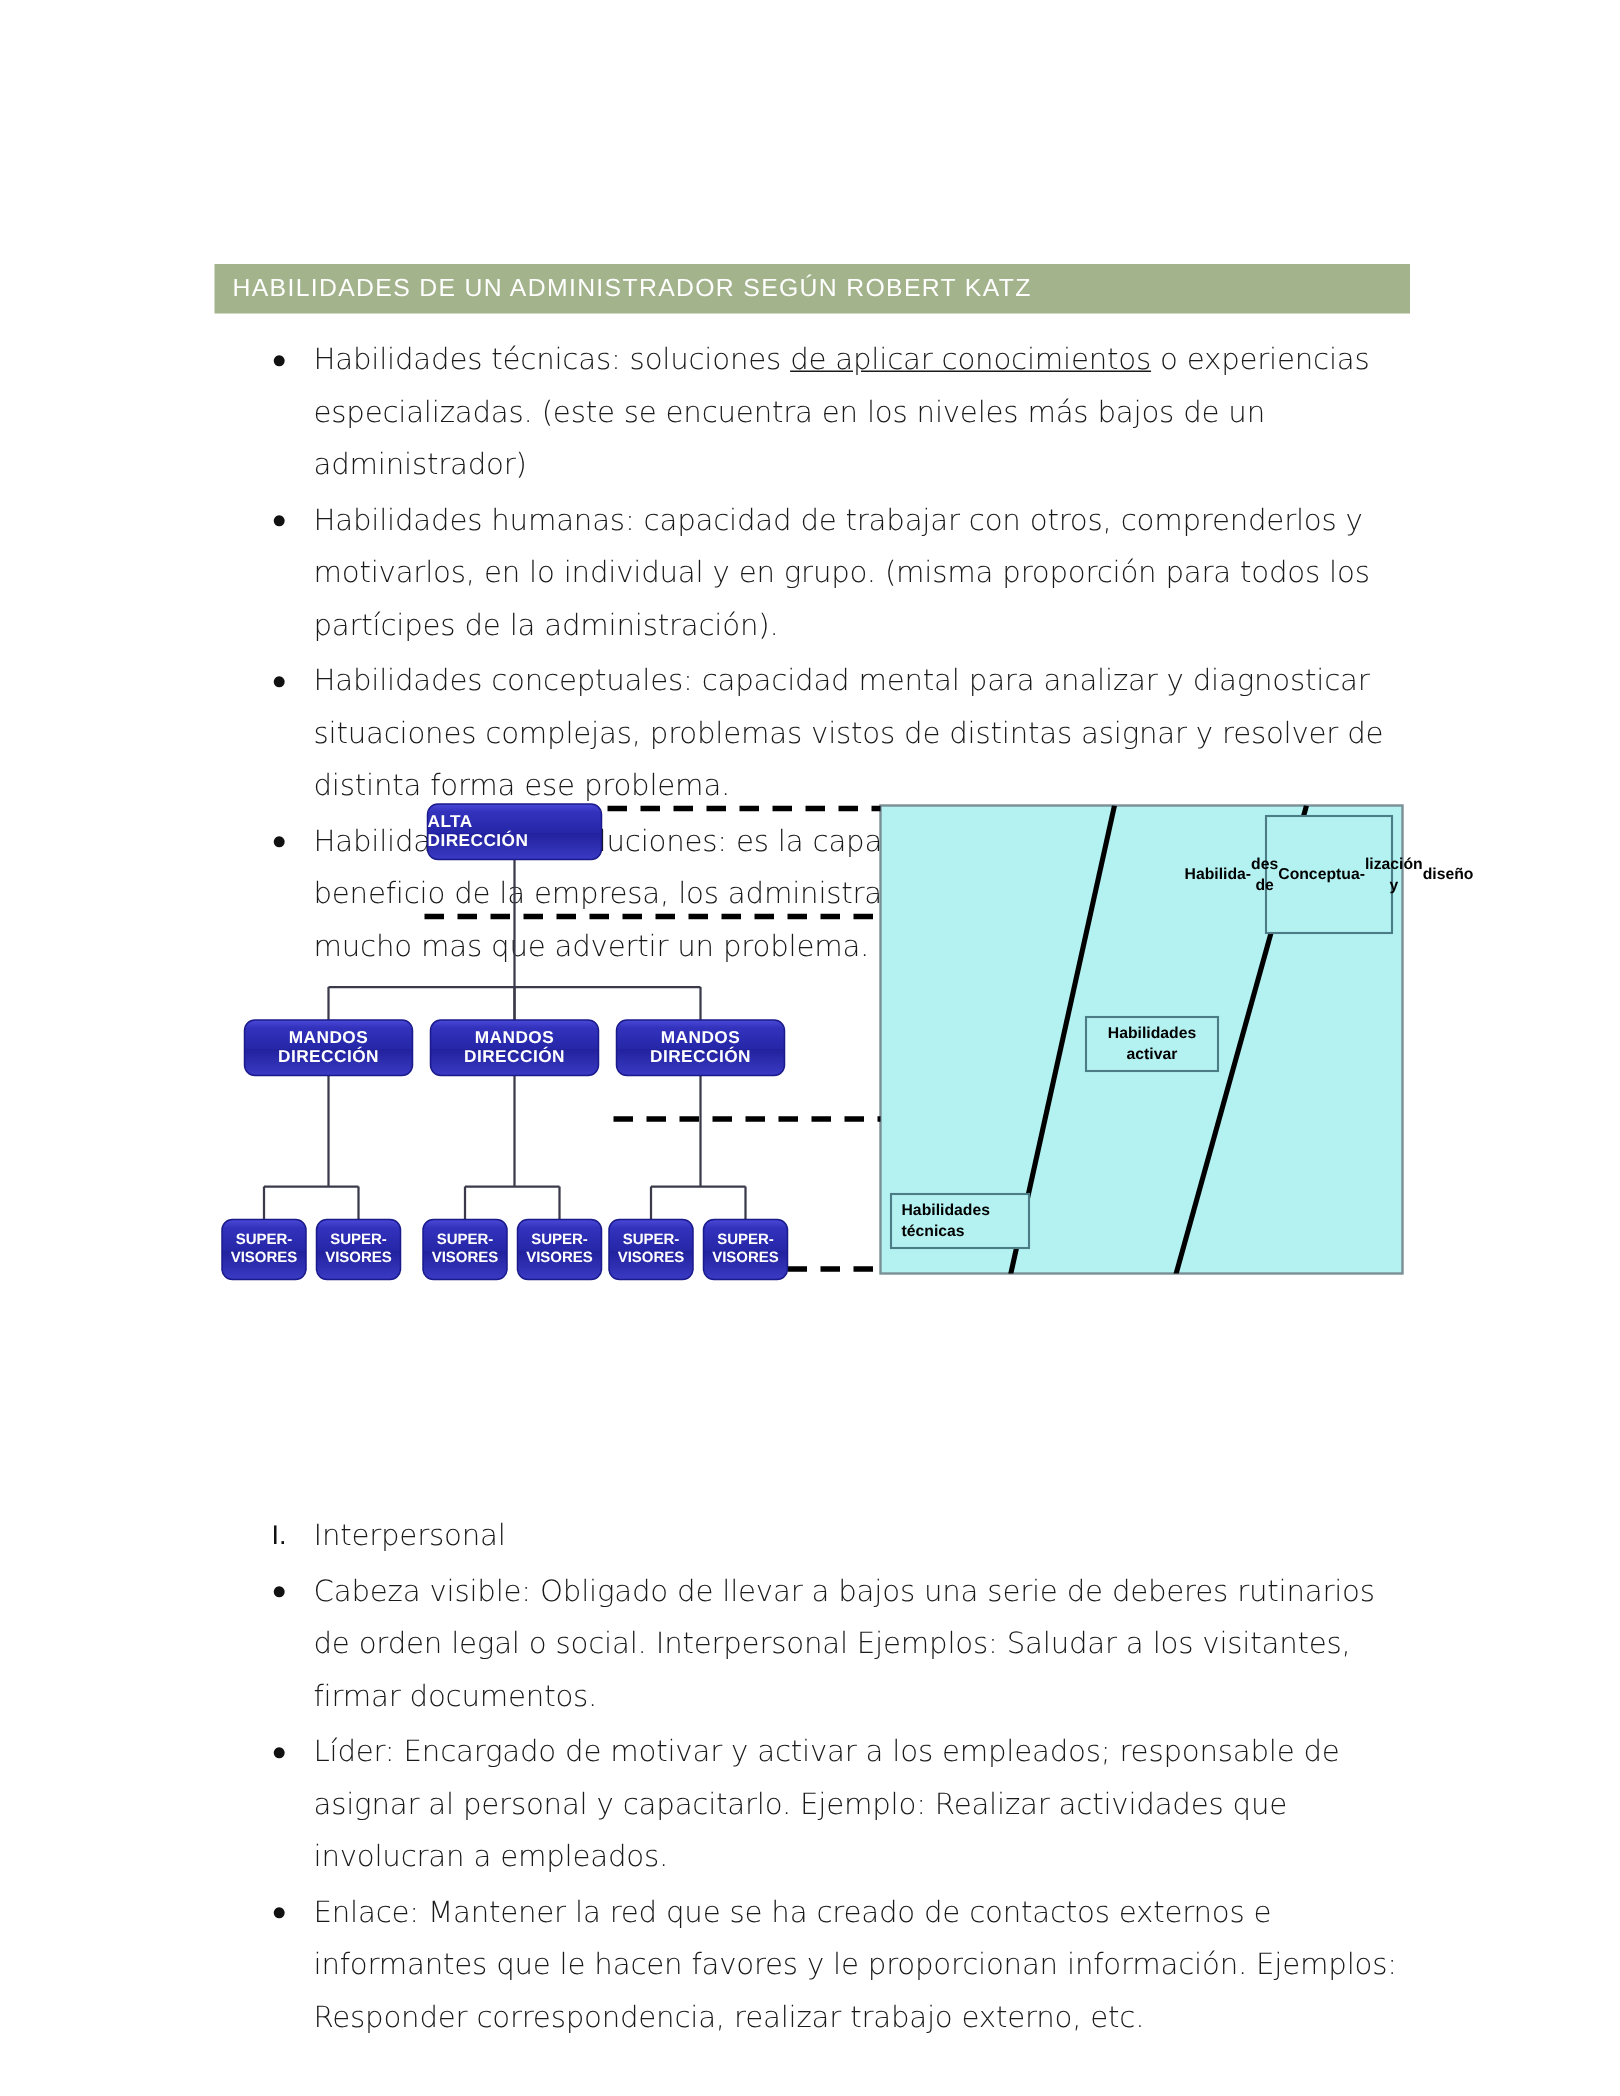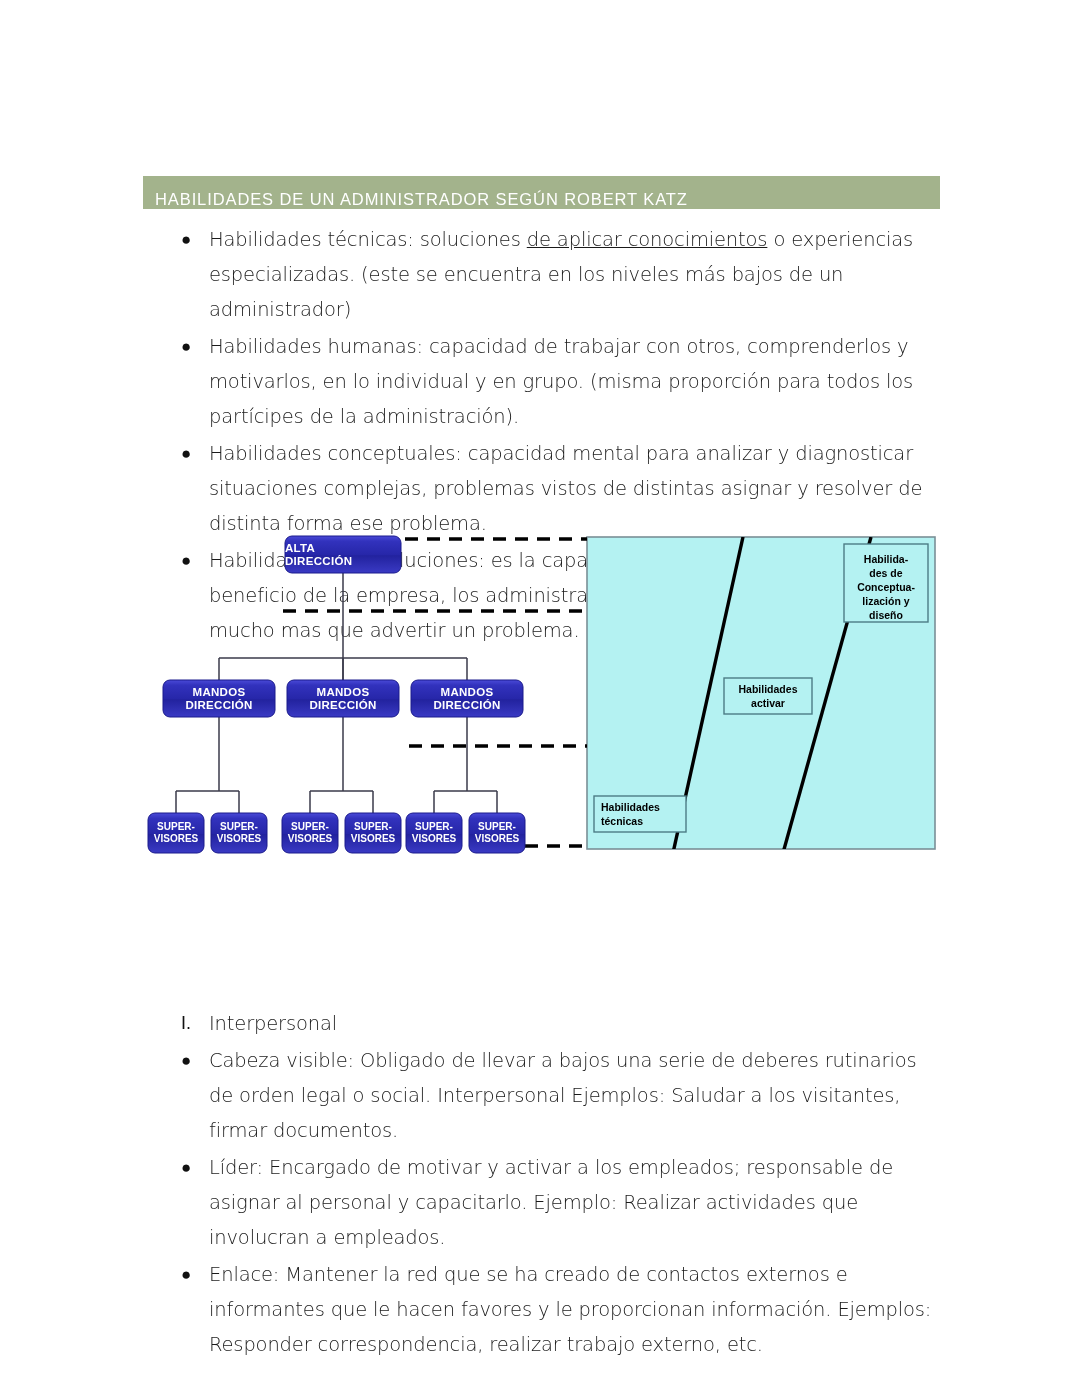--- a/index.html
+++ b/index.html
@@ -23,21 +23,21 @@
   }
 
   
   .section-bar {
     position: absolute;
     left: 143px;
     width: 797px;
     height: 33px;
     background: #a3b38c;
     display: flex;
-    align-items: flex-end;
+    align-items: center;
     box-sizing: border-box;
     padding-left: 12px;
   }
   .section-bar .bar-text {
     color: #ffffff;
     font-size: 16.5px;
     letter-spacing: 0.9px;
     font-weight: 400;
     white-space: nowrap;
     font-family: "Liberation Sans", sans-serif;
@@ -283,22 +283,22 @@
                 align-items:center; justify-content:center; font-size:10px; line-height:12px;">
       <span>SUPER-</span>
       <span>VISORES</span>
     </div>
     <div class="dgm-label" style="left:326px; top:285px; width:56px; height:40px; display:flex; flex-direction:column;
                 align-items:center; justify-content:center; font-size:10px; line-height:12px;">
       <span>SUPER-</span>
       <span>VISORES</span>
     </div>
 
-    <div class="dgm-label" style="left:701px; top:16px; width:84px; height:78px; display:flex; flex-direction:column;
-                align-items:center; justify-content:flex-end; color:#000000; font-size:10.5px; line-height:14px;">
+    <div class="dgm-label" style="left:701px; top:16px; width:84px; height:78px; display:flex; flex-direction:row;
+                align-items:center; justify-content:center; color:#000000; font-size:10.5px; line-height:14px;">
       <span>Habilida-</span>
       <span>des de</span>
       <span>Conceptua-</span>
       <span>lización y</span>
       <span>diseño</span>
     </div>
 
     <div class="dgm-label" style="left:581px; top:150px; width:88px; height:36px; display:flex; flex-direction:column;
                 align-items:center; justify-content:center; color:#000000; font-size:10.5px; line-height:14px;">
       <span>Habilidades</span>

